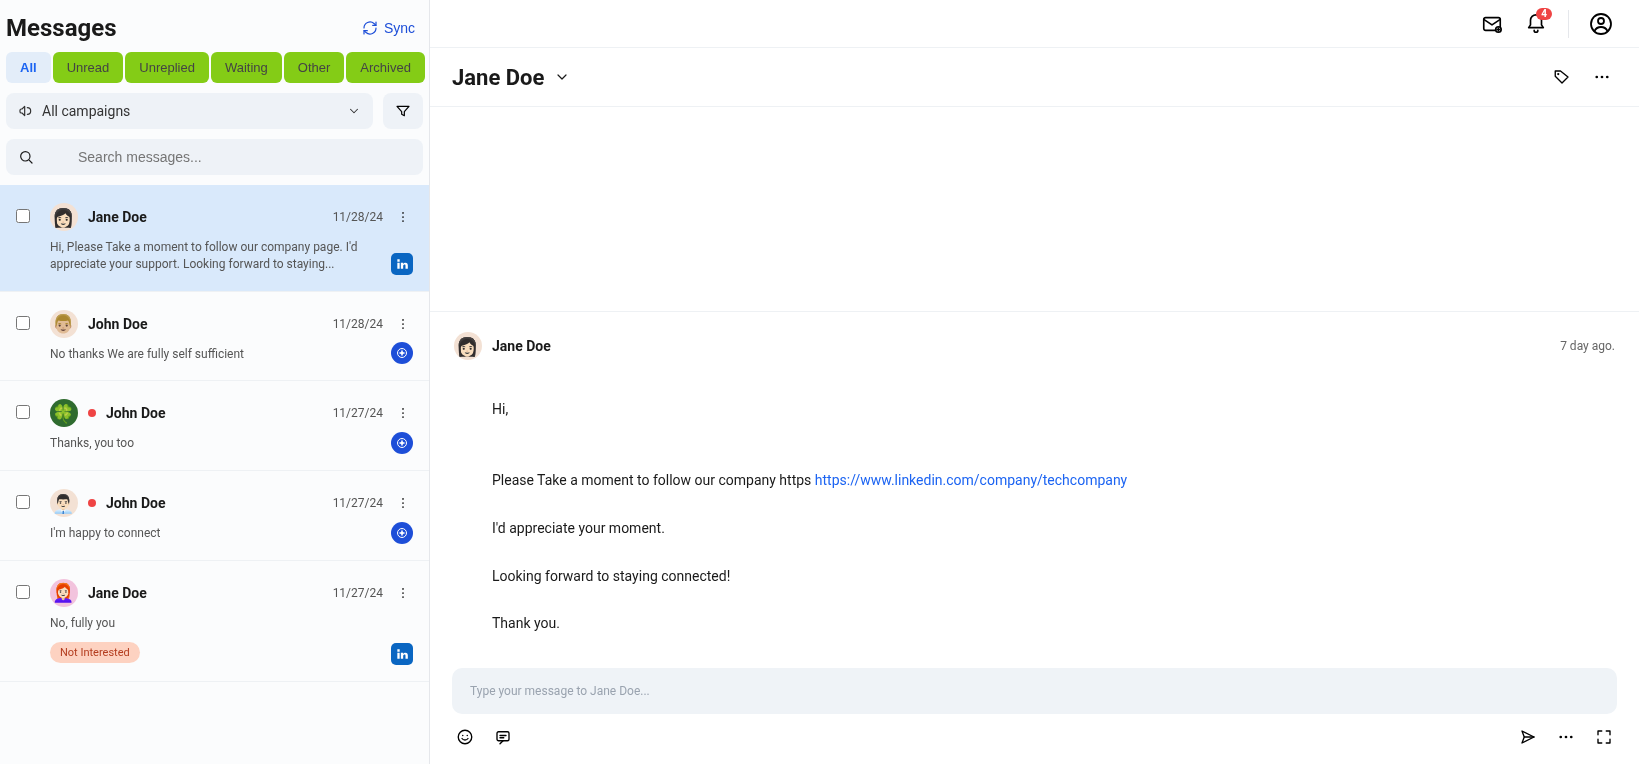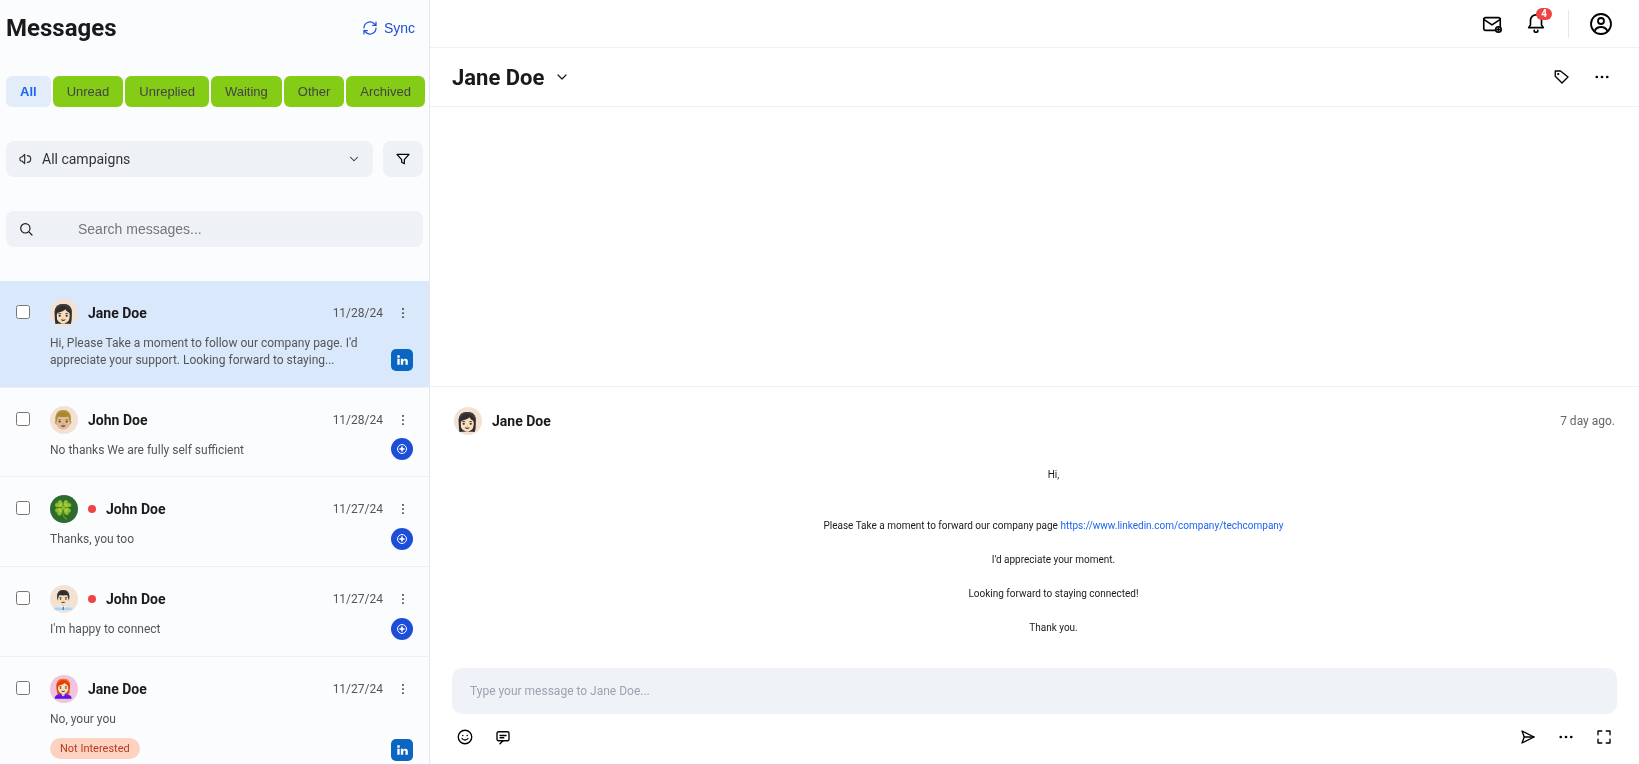--- a/index.html
+++ b/index.html
@@ -2,21 +2,21 @@
 <html><head>
 <meta charset="utf-8">
 <style>
   * { box-sizing: border-box; margin: 0; padding: 0; }
   html, body { height: 100%; font-family: -apple-system, BlinkMacSystemFont, "Segoe UI", Roboto, sans-serif; color: #1a1a1a; background: #fff; }
   svg { display: block; }
 
   .app { display: flex; height: 100vh; }
 
   
-  .sidebar { width: 430px; min-width: 430px; border-right: 1px solid #e5e7eb; display: flex; flex-direction: column; background: #fbfcfd; gap: 24px; }
+  .sidebar { width: 430px; min-width: 430px; border-right: 1px solid #e5e7eb; display: flex; flex-direction: column; background: #fbfcfd; }
   .sidebar-header { display: flex; align-items: center; justify-content: space-between; padding: 14px 14px 10px 6px; }
   .sidebar-header h1 { font-size: 24px; font-weight: 700; }
   .sync-btn { display: flex; align-items: center; gap: 6px; background: none; border: none; font-size: 14px; cursor: pointer; color: #1d4ed8; }
   .sync-btn .ico { width: 16px; height: 16px; }
 
   
   .tabs { display: flex; gap: 0; padding: 0 6px 10px 6px; }
   .tab { flex: 0 0 auto; padding: 8px 14px; font-size: 13px; background: #84cc16; border: none; border-radius: 6px; margin-right: 2px; cursor: pointer; color: #444; }
   .tab.active { background: #e3edf9; color: #1c64f2; font-weight: 600; }
 
@@ -66,21 +66,21 @@
   .convo-actions { display: flex; gap: 10px; }
   .convo-actions .icon-btn { background: none; border: none; cursor: pointer; padding: 6px; }
 
   .convo-body { flex: 1; overflow-y: auto; display: flex; flex-direction: column; }
   .convo-spacer { flex: 1; }
   .bubble-area { padding: 20px 24px; border-top: 1px solid #eef1f4; }
   .bubble-head { display: flex; align-items: center; gap: 10px; margin-bottom: 14px; }
   .bubble-head .avatar { width: 28px; height: 28px; }
   .bubble-head .bname { font-weight: 700; font-size: 14px; flex: 1; }
   .bubble-head .btime { font-size: 12px; color: #666; }
-  .bubble-text { font-size: 10px; line-height: 1.7; padding-left: 38px; white-space: pre-line; text-align: center; }
+  .bubble-text { font-size: 14px; line-height: 1.7; padding-left: 38px; white-space: pre-line; }
   .bubble-text a { color: #1c64f2; text-decoration: none; }
 
   .composer { padding: 12px 22px 14px; }
   .compose-input { background: #eff3f7; border-radius: 10px; padding: 16px 18px; font-size: 12px; color: #9aa3af; cursor: text; }
   .compose-bar { display: flex; align-items: center; gap: 12px; margin-top: 10px; }
   .compose-bar .spacer { flex: 1; }
   .compose-bar .icon-btn { background: none; border: none; cursor: pointer; padding: 4px; }
 
   .ico { stroke: currentColor; fill: none; stroke-width: 1.8; stroke-linecap: round; stroke-linejoin: round; }
 </style>
@@ -244,21 +244,21 @@
           <span class="msg-name">Jane Doe</span>
           <span class="msg-date">11/27/24</span>
           <span class="msg-more">
             <svg class="ico" width="14" height="14" viewBox="0 0 24 24">
                 <circle cx="12" cy="5" r="1.5" fill="currentColor" stroke="none"></circle>
                 <circle cx="12" cy="12" r="1.5" fill="currentColor" stroke="none"></circle>
                 <circle cx="12" cy="19" r="1.5" fill="currentColor" stroke="none"></circle>
               </svg>
           </span>
         </div>
-        <div class="msg-preview">No, your you</div>
+        <div class="msg-preview">No, fully you</div>
         <div><span class="tag-chip">Not Interested</span></div>
         <span class="msg-source src-linkedin">
           <svg width="14" height="14" viewBox="0 0 24 24" fill="#fff">
               <path d="M4 4h4v4H4zM4 10h4v10H4zM10 10h4v2c.8-1.5 2.4-2.3 4-2.3 3 0 4 2 4 5V20h-4v-5c0-1.2-.4-2-1.6-2-1.3 0-2.4 1-2.4 2.6V20h-4z"></path>
             </svg>
         </span>
       </div>
 
     </div>
   </aside>
@@ -320,21 +320,21 @@
     <div class="convo-body">
       <div class="convo-spacer"></div>
       <div class="bubble-area">
         <div class="bubble-head">
           <span class="avatar">👩🏻</span>
           <span class="bname">Jane Doe</span>
           <span class="btime">7 day ago.</span>
         </div>
         <div class="bubble-text">
           <span>Hi,</span><br><br>
-          <span>Please Take a moment to forward our company page </span><a href="#">https://www.linkedin.com/company/techcompany</a><br>
+          <span>Please Take a moment to follow our company https </span><a href="#">https://www.linkedin.com/company/techcompany</a><br>
           <span>I'd appreciate your moment.</span><br>
           <span>Looking forward to staying connected!</span><br>
           <span>Thank you.</span>
         </div>
       </div>
     </div>
 
     <div class="composer">
       <div class="compose-input">Type your message to Jane Doe...</div>
       <div class="compose-bar">

